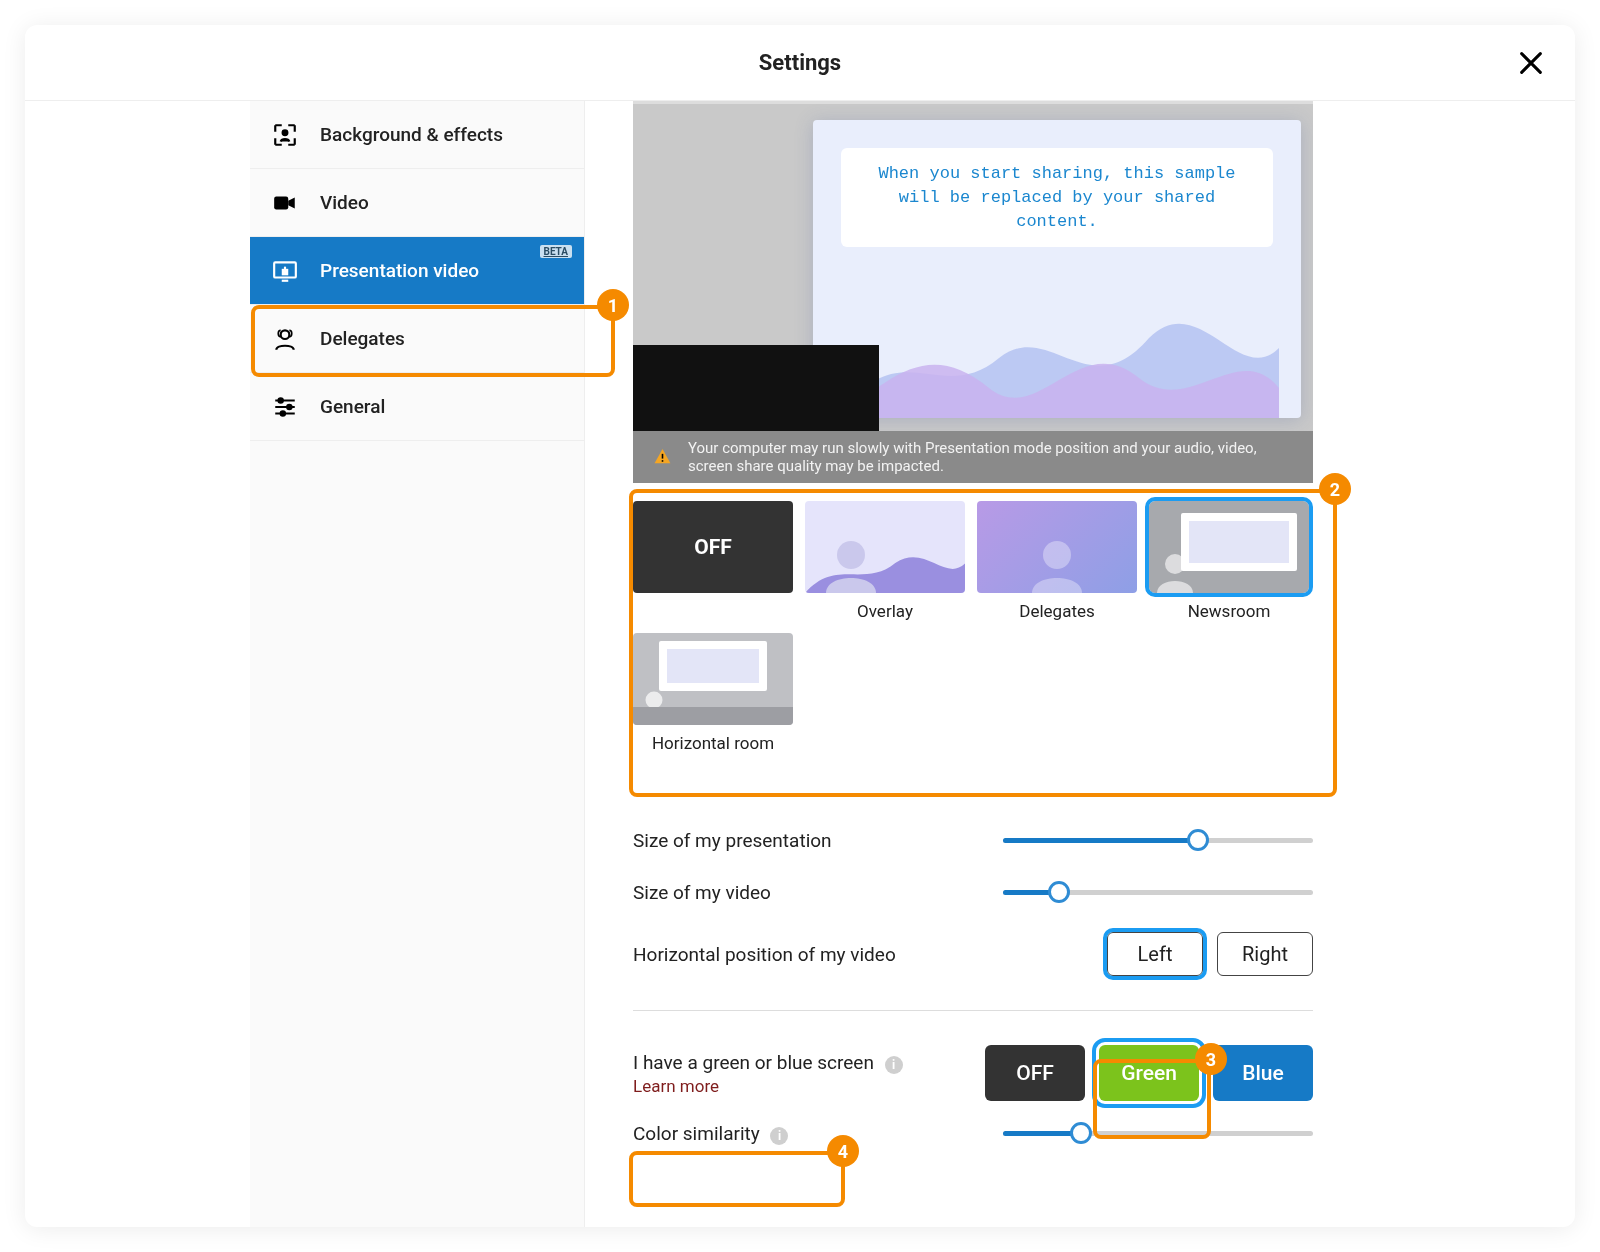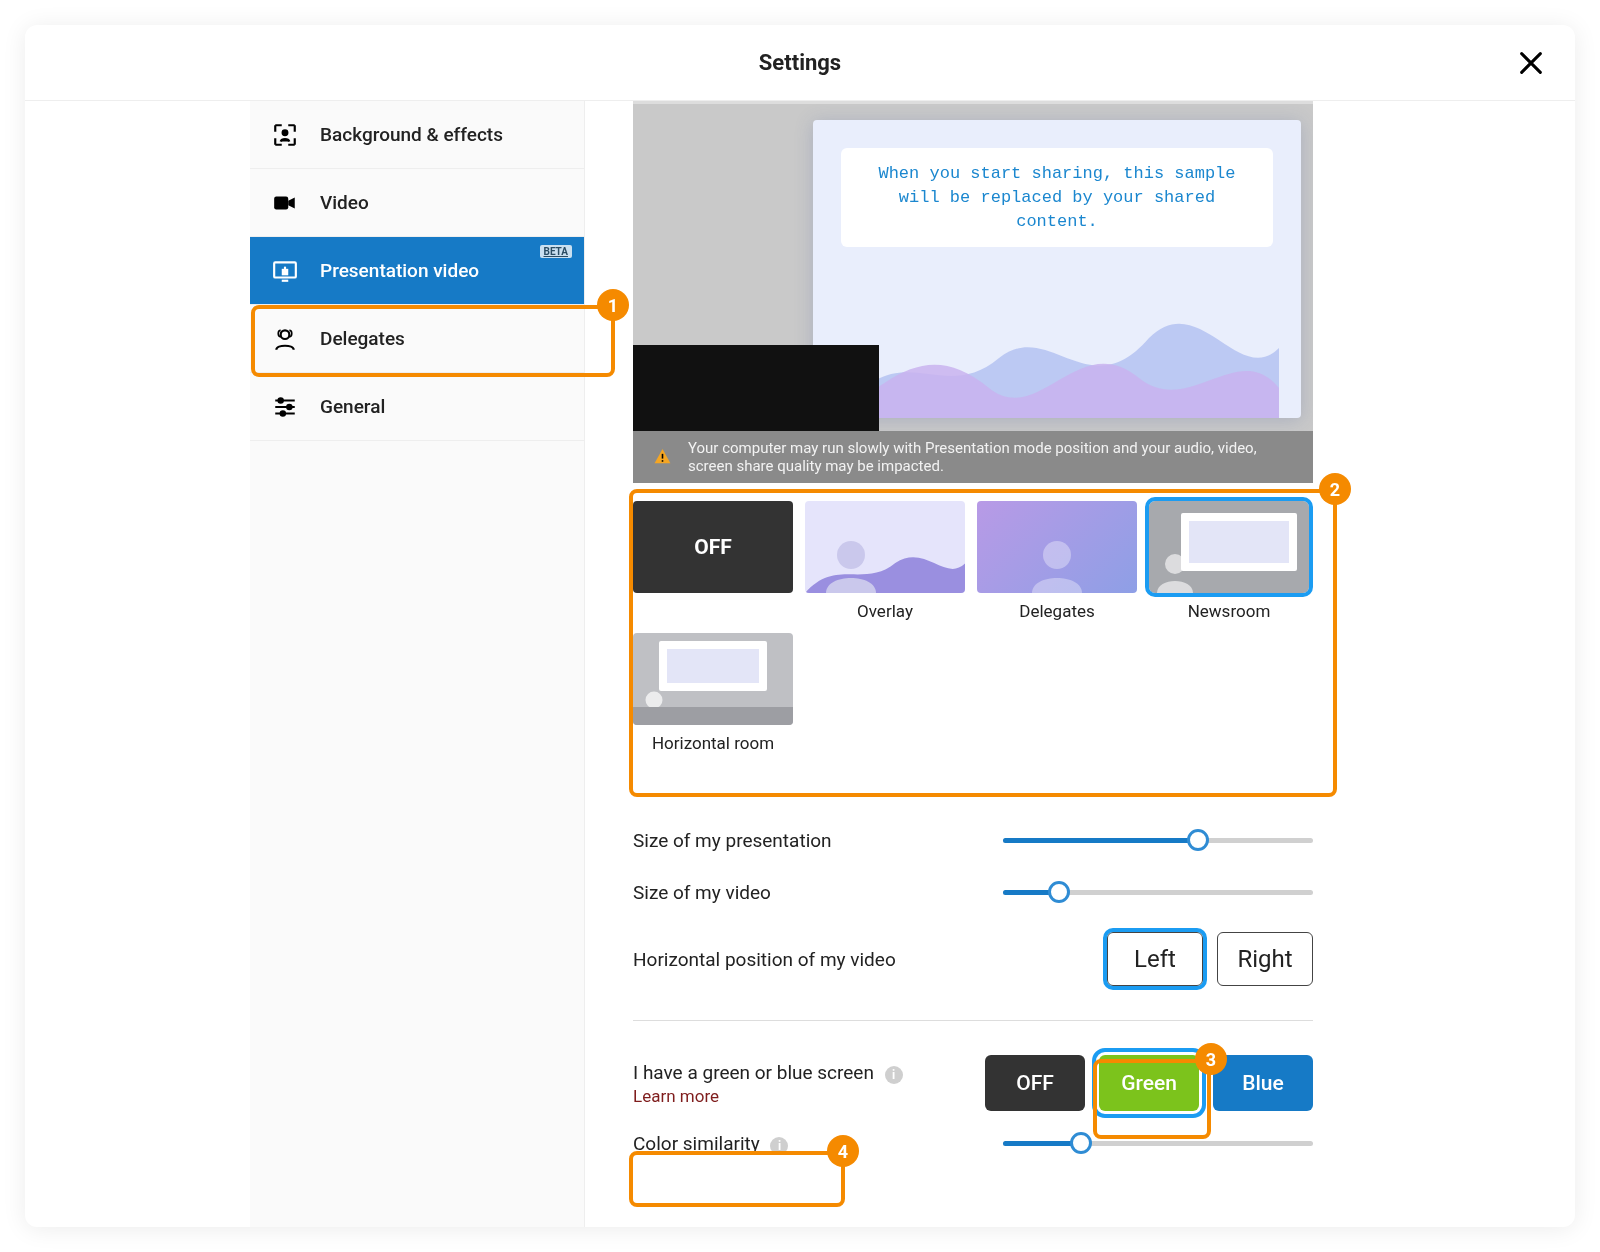--- a/index.html
+++ b/index.html
@@ -226,22 +226,22 @@
   position:absolute; top:8px; left:0; height:5px;
   background:#167ac6; border-radius:3px;
 }
 .slider .knob {
   position:absolute; top:-1px; width:22px;height:22px;border-radius:50%;
   background:#fff;border:3px solid #2f8cd4;
 }
 
 .btn-group { display:flex; gap:14px; }
 .toggle-btn {
-  height:54px; min-width:96px; border-radius:6px;
-  border:1.5px solid #444; background:#fff; font-size:24px;
+  height:44px; min-width:96px; border-radius:6px;
+  border:1.5px solid #444; background:#fff; font-size:20px;
   display:flex;align-items:center;justify-content:center;cursor:pointer;
 }
 .toggle-btn.selected {
   outline:4px solid #1b9cf2; outline-offset:0;
 }
 .screen-btn {
   height:56px; min-width:100px; border-radius:6px;border:none;
   font-size:21px;font-weight:500;color:#fff;cursor:pointer;
   display:flex;align-items:center;justify-content:center;
 }

